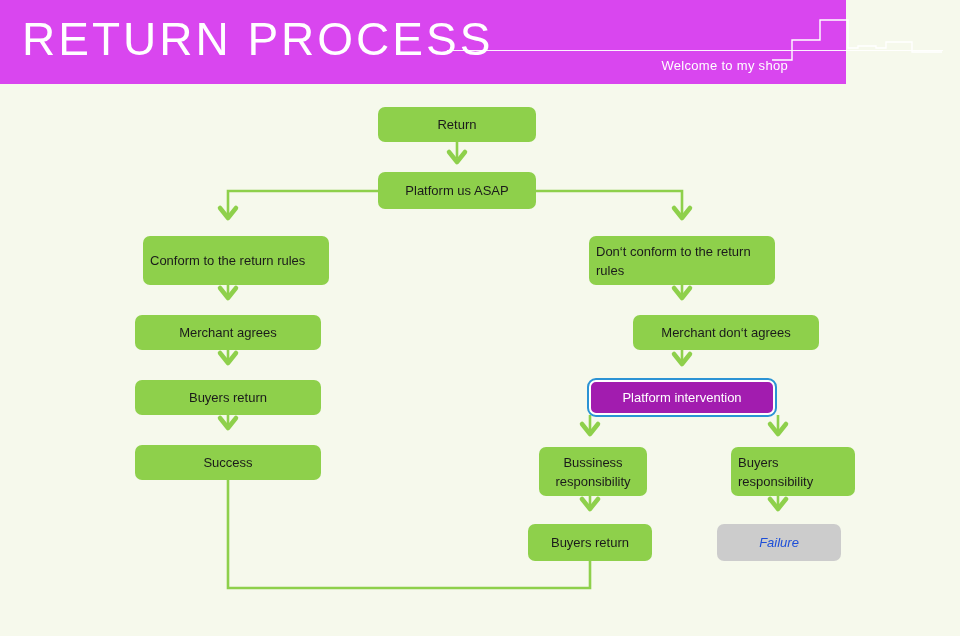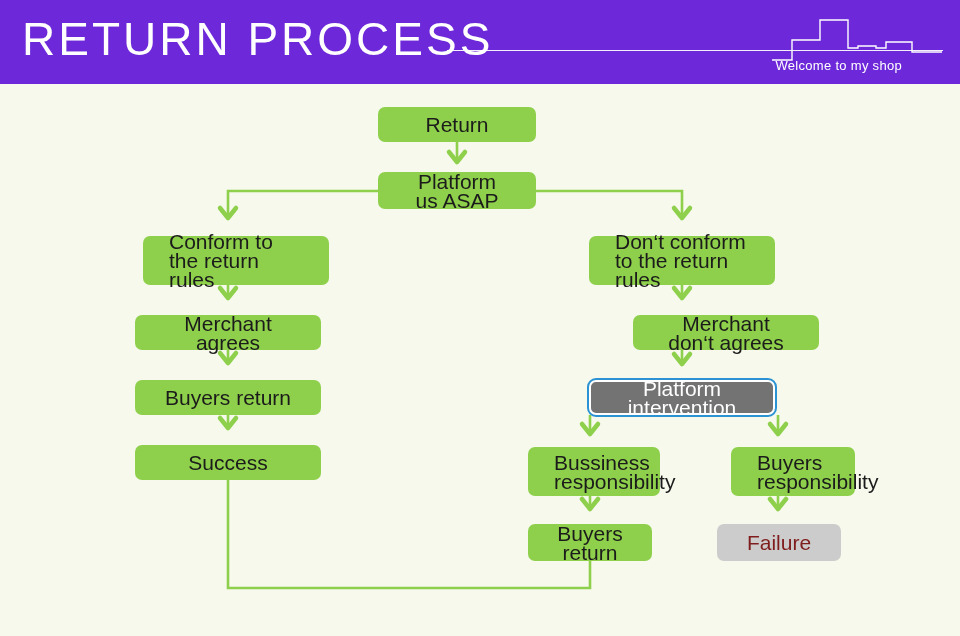--- a/index.html
+++ b/index.html
@@ -17,23 +17,23 @@
     height: 636px;
     background: #f6f9ec;
     overflow: hidden;
   }
 
   
   #header-bar {
     position: absolute;
     left: 0;
     top: 0;
-    width: 960px;
+    width: 846px;
     height: 84px;
-    background: #6d28d9;
+    background: #d946ef;
   }
   #header-title {
     position: absolute;
     left: 22px;
     top: 8px;
     font-size: 46px;
     line-height: 62px;
     letter-spacing: 3px;
     color: #ffffff;
     font-weight: 300;
@@ -81,40 +81,41 @@
     height: 552px;
   }
 
   
   .node {
     position: absolute;
     box-sizing: border-box;
     border-radius: 7px;
     background: #8ed04b;
     color: #1b1b1b;
-    font-size: 21px;
+    font-size: 13px;
     line-height: 19px;
     display: flex;
     align-items: center;
-    padding: 4px 26px;
+    padding: 4px 7px;
     font-family: "Liberation Sans", sans-serif;
   }
   .node.center { justify-content: center; text-align: center; }
   .node.left   { justify-content: flex-start; text-align: left; }
 
   .node.blue {
-    background: #737373;
+    background: #a21caf;
     color: #ffffff;
     border: 2px solid #ffffff;
     outline: 2px solid #2b93d4;
     border-radius: 7px;
   }
   .node.grey {
     background: #cccccc;
-    color: #7f1d1d;
+    color: #1d4ed8;
+    font-style: italic;
   }
 </style>
 </head>
 <body>
 
 <div id="page">
 
   <div id="header-bar">
 
     <div id="header-title">RETURN PROCESS</div>
@@ -205,21 +206,21 @@
     </div>
 
     <div class="node center" style="left:589px; top:231px; width:186px; height:35px;margin-left:44px;">
       <span>Merchant don‘t agrees</span>
     </div>
 
     <div class="node blue center" style="left:589px; top:296px; width:186px; height:35px;">
       <span>Platform intervention</span>
     </div>
 
-    <div class="node left" style="left:528px; top:363px; width:132px; height:49px;">
+    <div class="node left" style="left:539px; top:363px; width:108px; height:49px;text-align:center;">
       <span>Bussiness responsibility</span>
     </div>
 
     <div class="node left" style="left:717px; top:363px; width:124px; height:49px;margin-left:14px;">
       <span>Buyers responsibility</span>
     </div>
 
     <div class="node center" style="left:528px; top:440px; width:124px; height:37px;">
       <span>Buyers return</span>
     </div>

